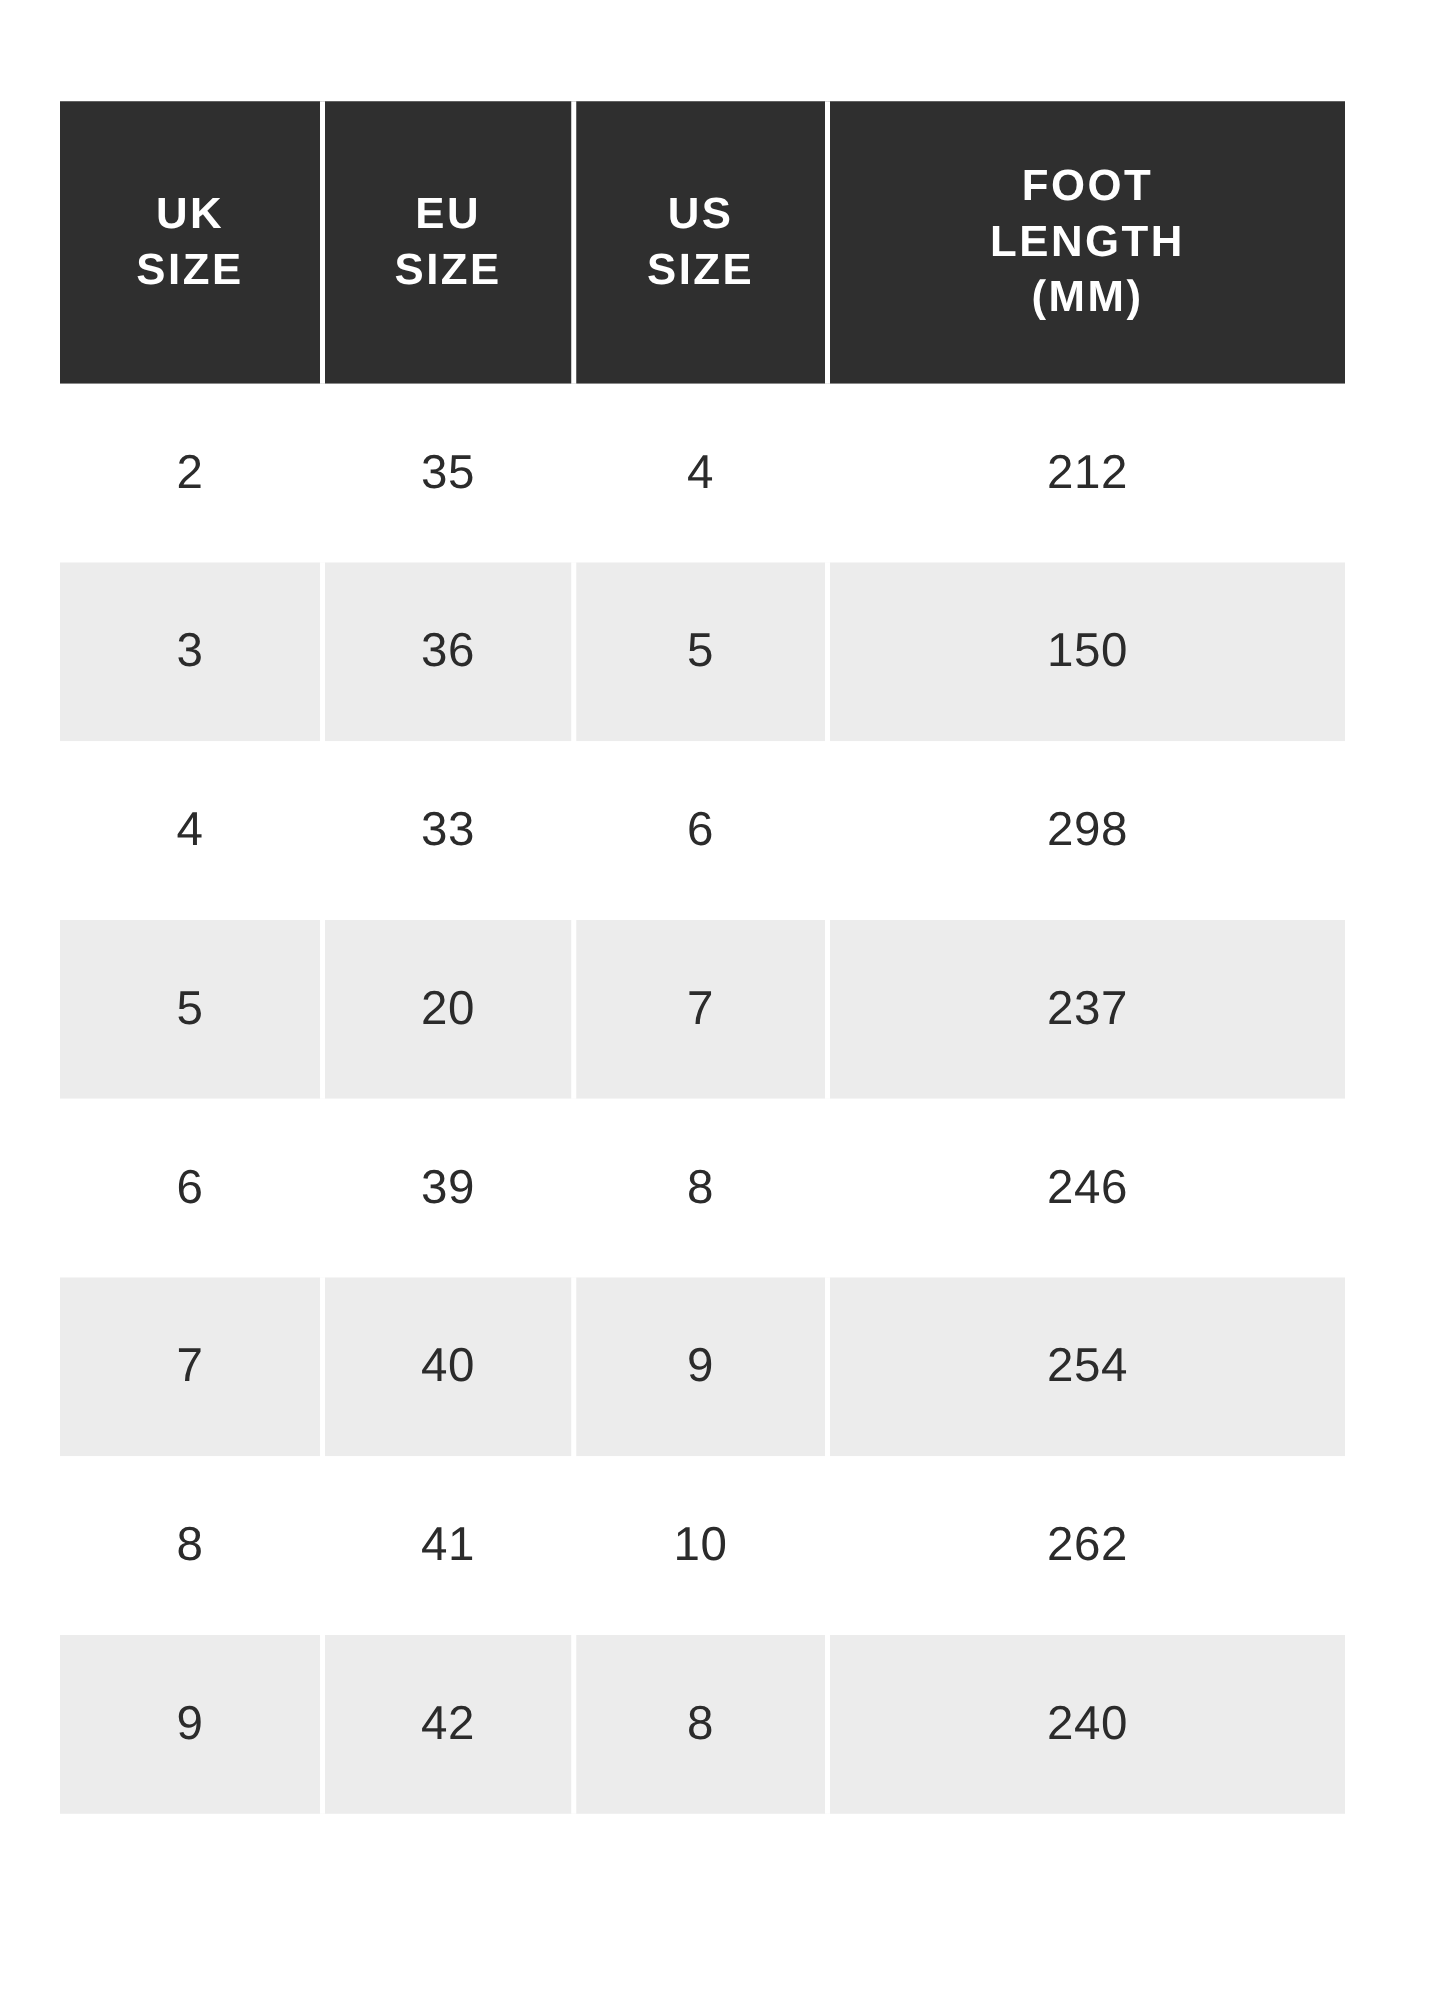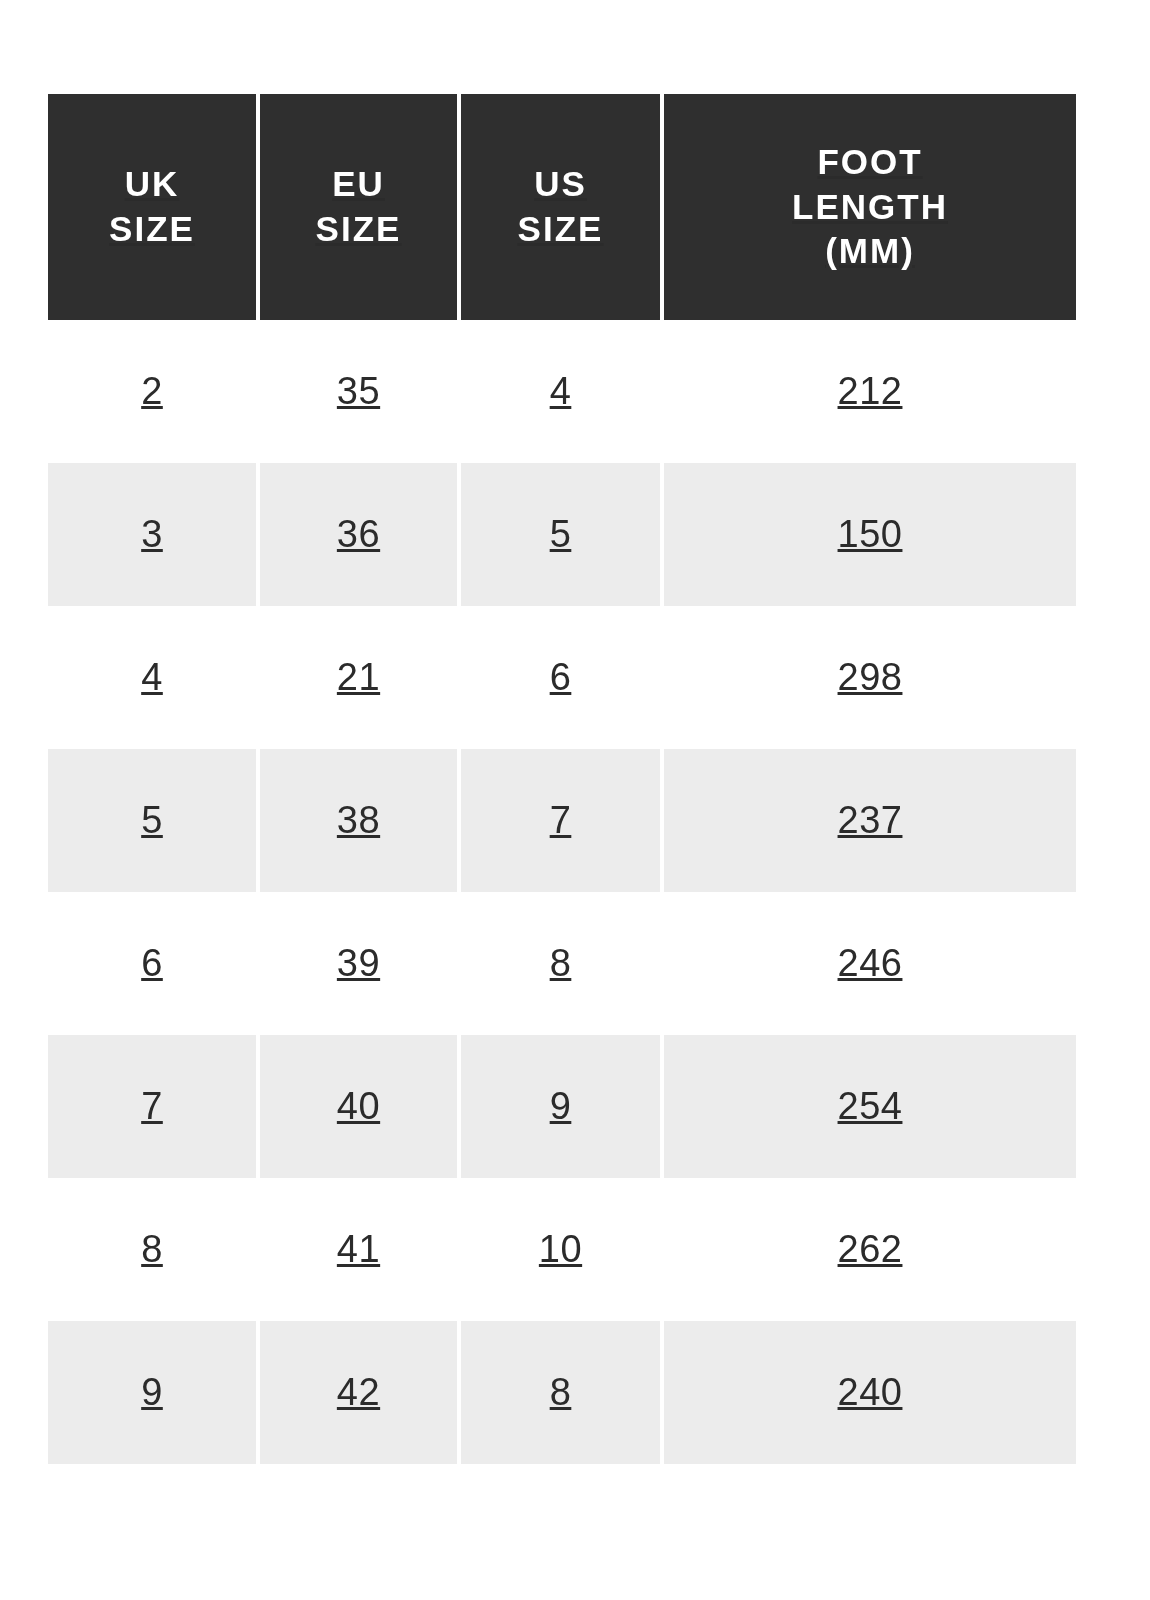--- a/index.html
+++ b/index.html
@@ -21,23 +21,22 @@
     left: 0;
     top: 0;
     width: 1150px;
     height: 1600px;
     background: #ffffff;
   }
 
   .table-wrap {
     position: absolute;
     left: 48px;
-    top: 94px;
+    top: 81px;
     width: 1028px;
-    text-decoration: underline;
   }
 
   table.size-table {
     border-collapse: collapse;
     table-layout: fixed;
     width: 1028px;
   }
 
   table.size-table col.c1 { width: 210px; }
   table.size-table col.c2 { width: 201px; }
@@ -128,27 +127,27 @@
           <td>212</td>
         </tr>
         <tr class="row-grey">
           <td>3</td>
           <td>36</td>
           <td>5</td>
           <td>150</td>
         </tr>
         <tr class="row-white">
           <td>4</td>
-          <td>21</td>
+          <td>33</td>
           <td>6</td>
           <td>298</td>
         </tr>
         <tr class="row-grey">
           <td>5</td>
-          <td>38</td>
+          <td>20</td>
           <td>7</td>
           <td>237</td>
         </tr>
         <tr class="row-white">
           <td>6</td>
           <td>39</td>
           <td>8</td>
           <td>246</td>
         </tr>
         <tr class="row-grey">

